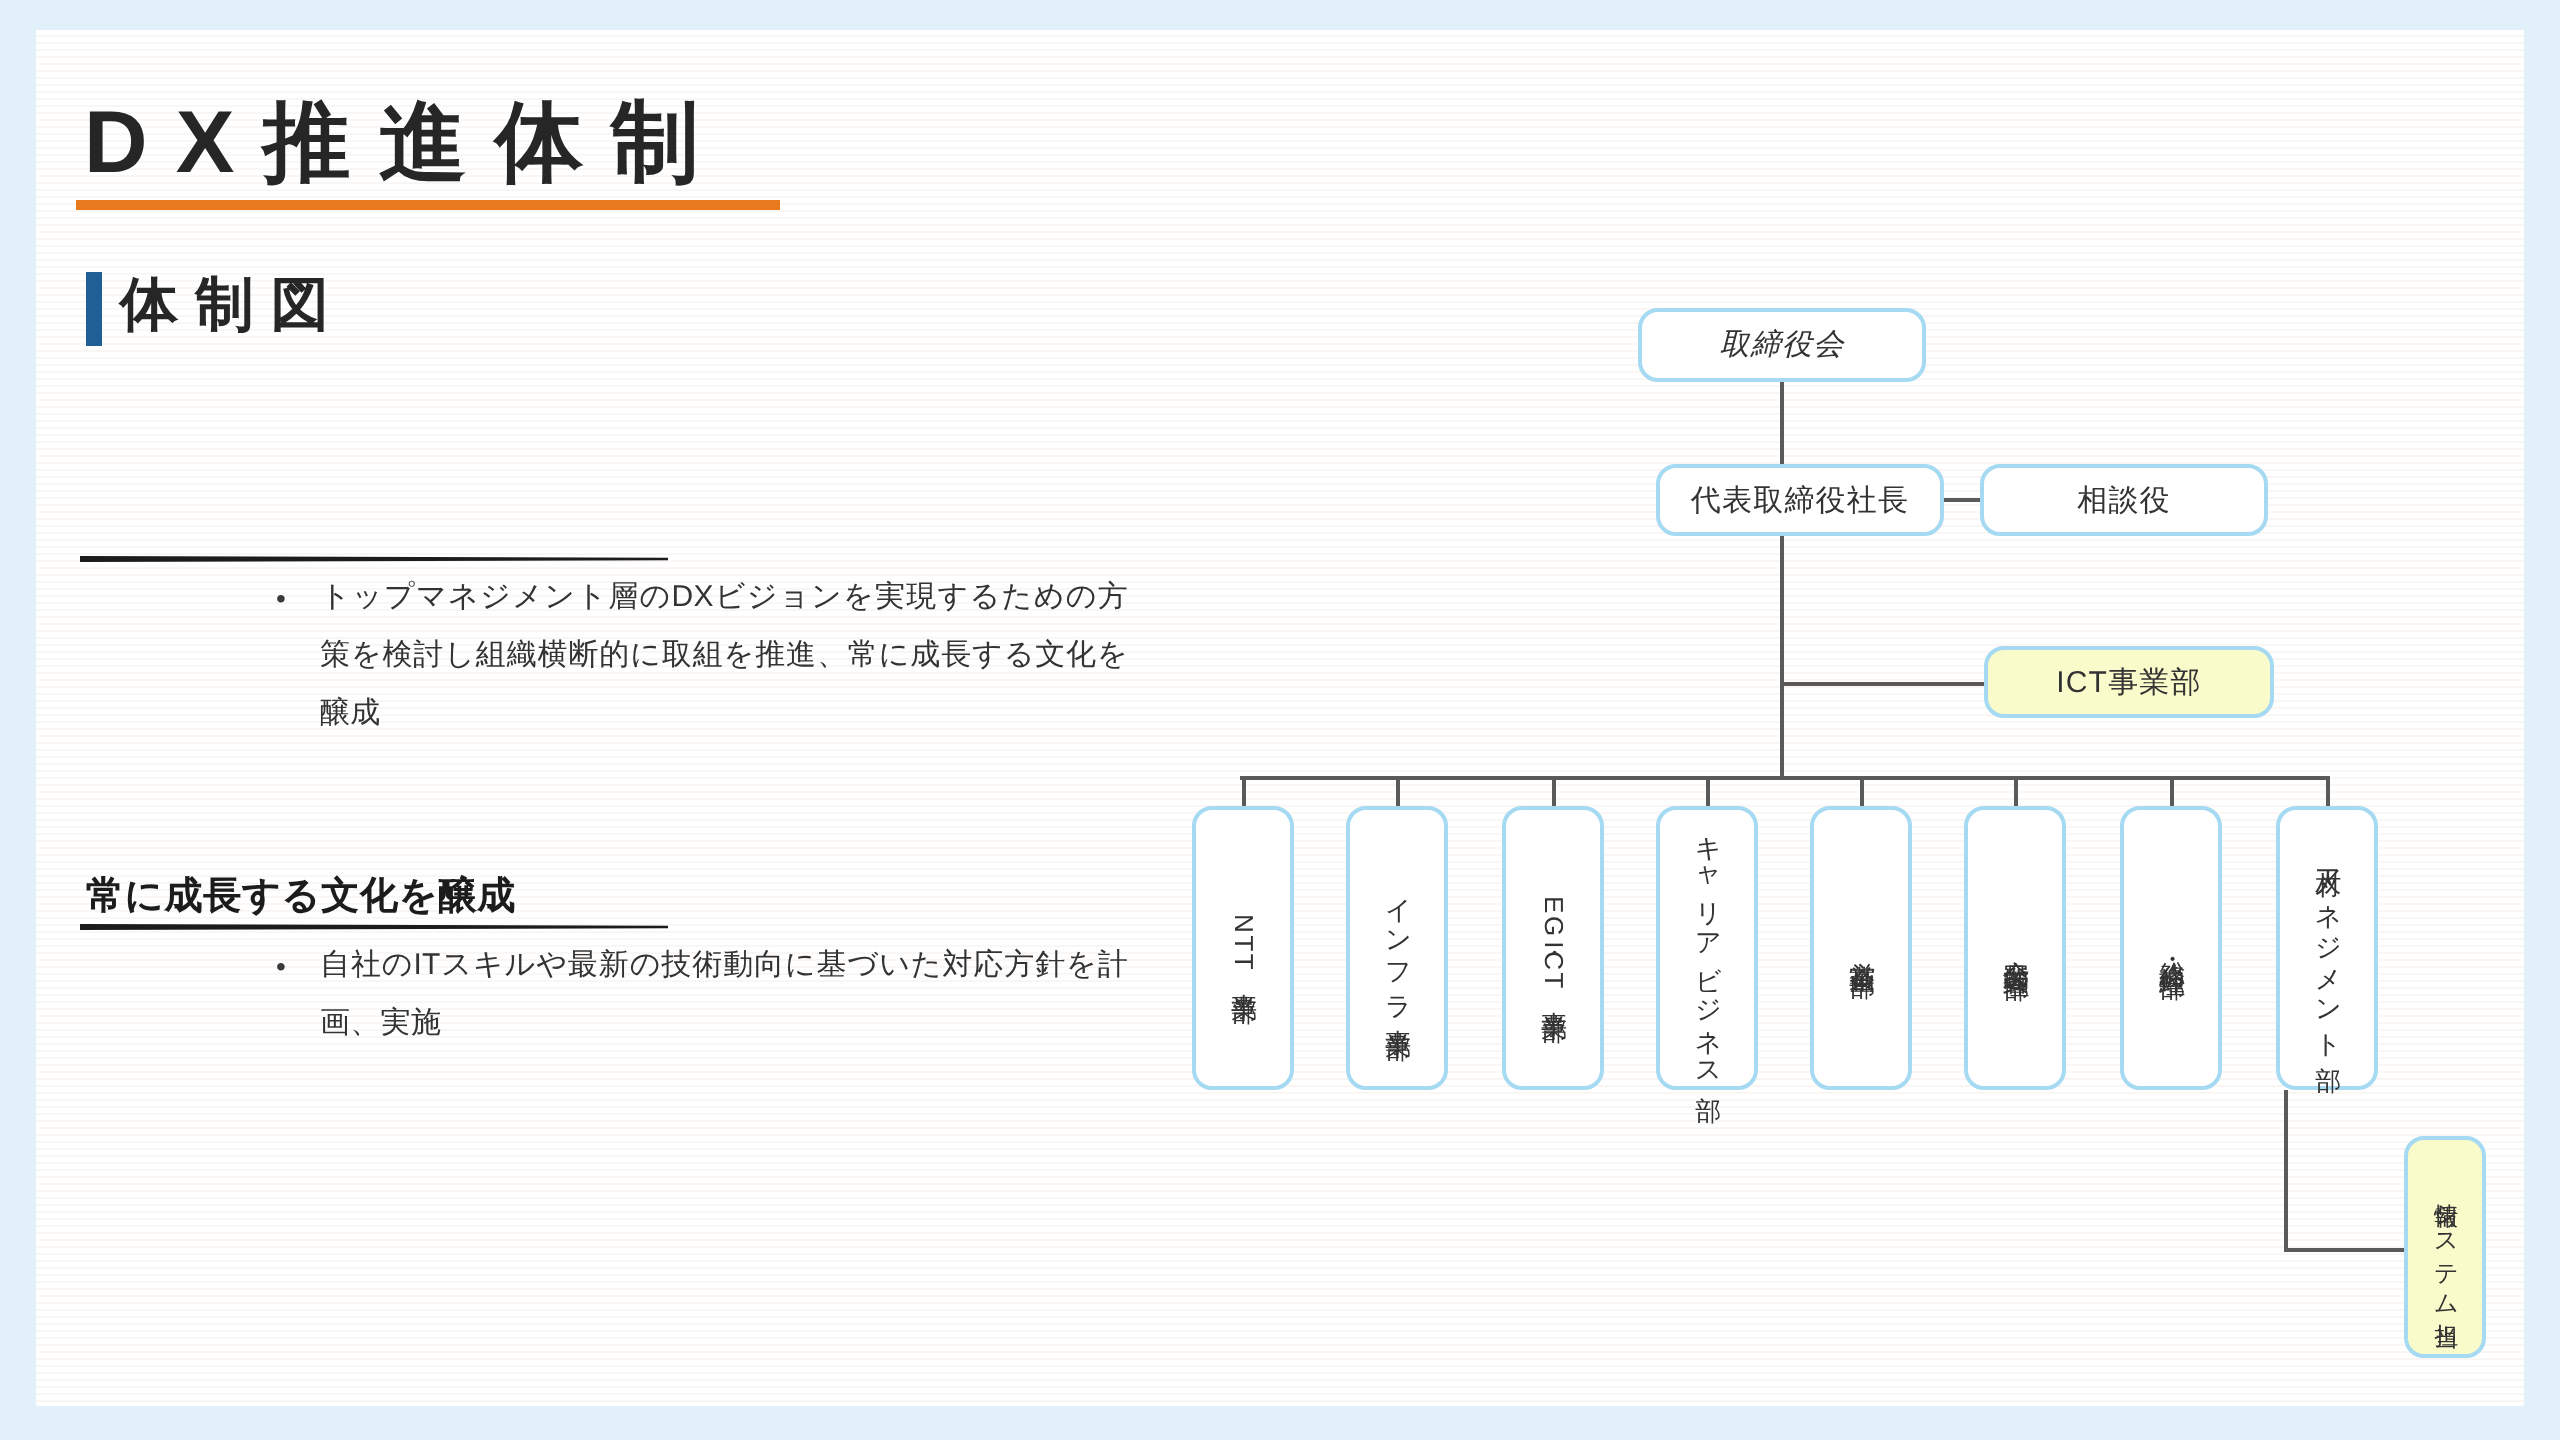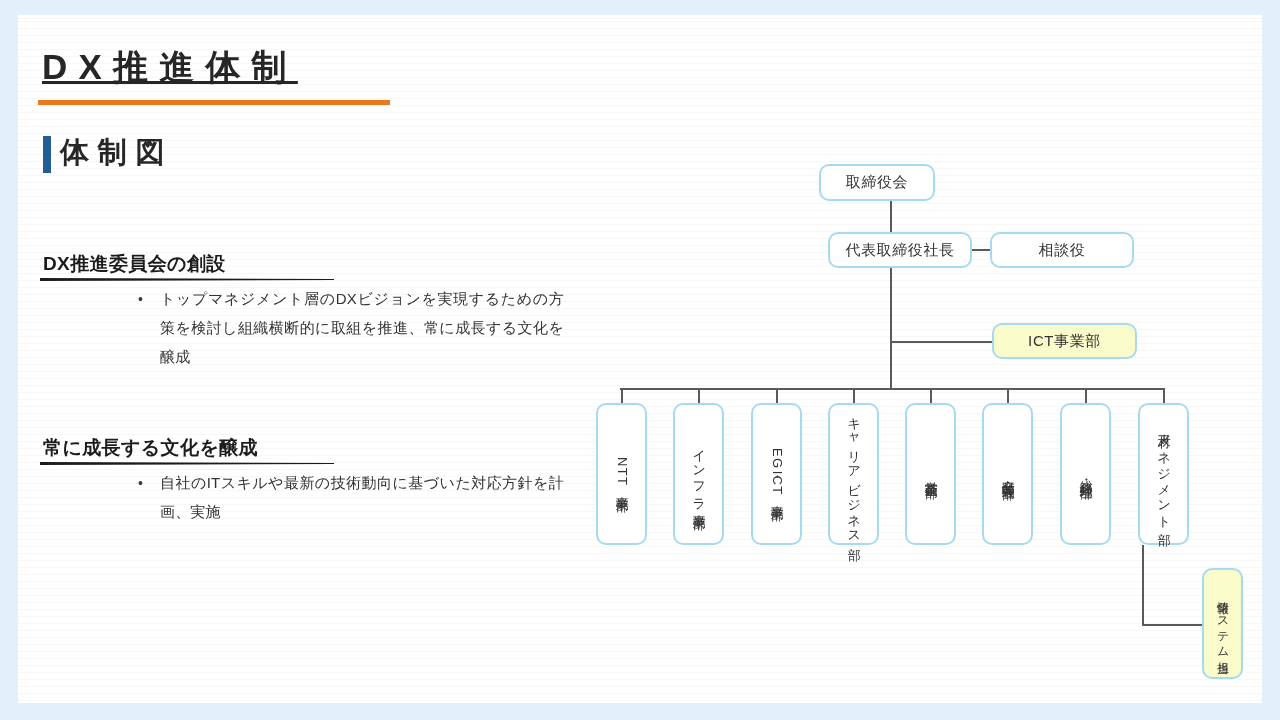--- a/index.html
+++ b/index.html
@@ -30,22 +30,22 @@
     position:absolute;left:18px;top:15px;width:1244px;height:688px;
     background:repeating-linear-gradient(
       to bottom,
       var(--card) 0px, var(--card) 2.6px,
       var(--stripe) 2.6px, var(--stripe) 3.5px);
   }
   .abs{position:absolute;}
   
   .slide-title{
     left:42px;top:48px;
-    font-size:35px;font-weight:700;color:var(--text-dark);
-    letter-spacing:0.32em;line-height:1.1;white-space:nowrap;text-decoration:underline;
+    font-size:44px;font-weight:700;color:var(--text-dark);
+    letter-spacing:0.32em;line-height:1.1;white-space:nowrap;
   }
   .title-rule{
     left:38px;top:100px;width:352px;height:5px;
     background:var(--title-underline);
   }
   .section-bar{
     left:43px;top:136px;width:8px;height:37px;
     background:var(--section-bar);
   }
   .section-title{
@@ -96,21 +96,20 @@
 <body>
 
 <div class="page">
   <div class="card abs"></div>
 
   <div class="abs slide-title">DX推進体制</div>
   <div class="abs title-rule"></div>
   <div class="abs section-bar"></div>
   <div class="abs section-title">体制図</div>
 
-  <div class="abs note-heading" style="top:251px;">DX推進委員会の創設</div>
   <div class="abs note-underline" style="top:278px;"></div>
   <span class="abs note-bullet-dot" style="top:292px;">•</span>
   <div class="abs note-para" style="top:284px;">トップマネジメント層のDXビジョンを実現するための方策を検討し組織横断的に取組を推進、常に成長する文化を醸成</div>
 
   <div class="abs note-heading" style="top:435px;">常に成長する文化を醸成</div>
   <div class="abs note-underline" style="top:462px;"></div>
   <span class="abs note-bullet-dot" style="top:476px;">•</span>
   <div class="abs note-para" style="top:468px;">自社のITスキルや最新の技術動向に基づいた対応方針を計画、実施</div>
 
   <div class="abs line" style="left:890px;top:187px;width:2px;height:46px;"></div>
@@ -122,21 +121,21 @@
   <div class="abs line" style="left:697.5px;top:388px;width:2px;height:16px;"></div>
   <div class="abs line" style="left:775.5px;top:388px;width:2px;height:16px;"></div>
   <div class="abs line" style="left:852.5px;top:388px;width:2px;height:16px;"></div>
   <div class="abs line" style="left:929.5px;top:388px;width:2px;height:16px;"></div>
   <div class="abs line" style="left:1006.5px;top:388px;width:2px;height:16px;"></div>
   <div class="abs line" style="left:1084.5px;top:388px;width:2px;height:16px;"></div>
   <div class="abs line" style="left:1162.5px;top:388px;width:2px;height:16px;"></div>
   <div class="abs line" style="left:1142px;top:545px;width:2px;height:81px;"></div>
   <div class="abs line" style="left:1142px;top:624px;width:61px;height:2px;"></div>
 
-  <div class="abs obox" style="left:819px;top:164px;width:116px;height:37px;">
+  <div class="abs obox" style="left:819px;top:154px;width:144px;height:37px;font-style:italic;">
     <span>取締役会</span>
   </div>
   <div class="abs obox" style="left:828px;top:232px;width:144px;height:36px;">
     <span>代表取締役社長</span>
   </div>
   <div class="abs obox" style="left:990px;top:232px;width:144px;height:36px;">
     <span>相談役</span>
   </div>
   <div class="abs obox highlight" style="left:992px;top:323px;width:145px;height:36px;">
     <span>ICT事業部</span>

